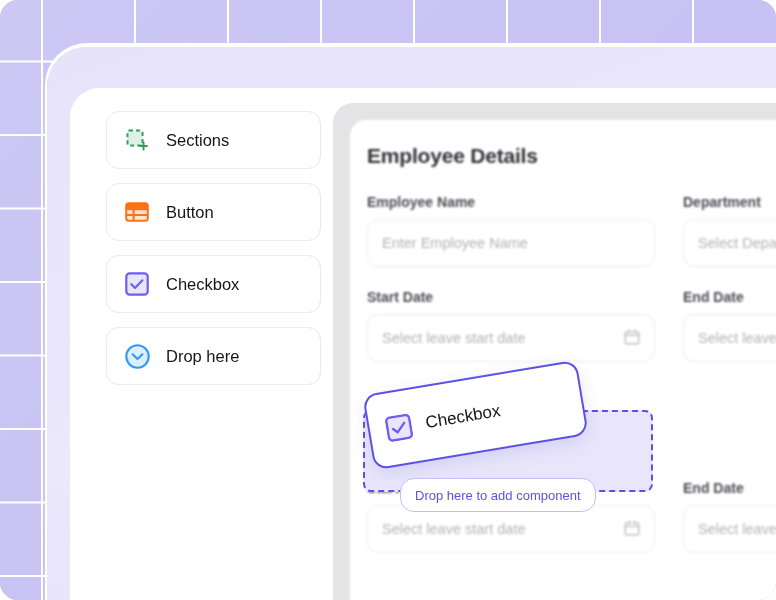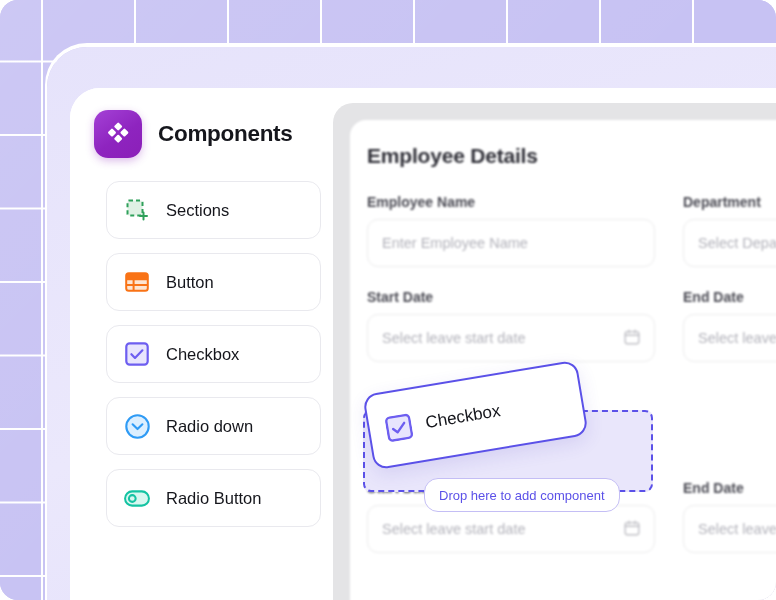--- a/index.html
+++ b/index.html
@@ -192,21 +192,21 @@
     left: 363px;
     top: 410px;
     width: 290px;
     height: 82px;
     border: 2px dashed #5b51e8;
     border-radius: 8px;
     background: #e9e6fb;
   }
   .drop-pill {
     position: absolute;
-    left: 424px;
+    left: 400px;
     top: 478px;
     height: 24px;
     padding: 16px 14px;
     display: flex;
     align-items: center;
     border: 1.5px solid #c4bef5;
     border-radius: 14px;
     background: #ffffff;
     font-size: 13px;
     color: #5b51e8;
@@ -242,33 +242,20 @@
 
   <div class="bg-grid"></div>
   <div class="bg-tint"></div>
 
   <div class="app-shell"></div>
 
   <div class="app-window">
 
     <div class="sidebar">
 
-      <div class="brand">
-        <div class="brand-logo">
-          <svg width="26" height="26" viewBox="0 0 26 26" aria-hidden="true">
-            <g fill="#ffffff">
-              <rect x="10.1" y="2.4" width="6.2" height="6.2" rx="1.1" transform="rotate(45 13.2 5.5)"></rect>
-              <rect x="10.1" y="14.6" width="6.2" height="6.2" rx="1.1" transform="rotate(45 13.2 17.7)"></rect>
-              <rect x="3.9" y="8.5" width="6.2" height="6.2" rx="1.1" transform="rotate(45 7 11.6)"></rect>
-              <rect x="16.3" y="8.5" width="6.2" height="6.2" rx="1.1" transform="rotate(45 19.4 11.6)"></rect>
-            </g>
-          </svg>
-        </div>
-        <div class="brand-title">Components</div>
-      </div>
 
       <div class="comp-list">
 
         <div class="comp-item">
           <span class="comp-icon">
             <svg width="24" height="24" viewBox="0 0 24 24" aria-hidden="true">
               <rect x="2.5" y="2.5" width="15" height="15" rx="1.5" fill="#dff1e4" stroke="#2ea05a" stroke-width="2" stroke-dasharray="4 3"></rect>
               <path d="M18.5 14.5v7M15 18h7" stroke="#2ea05a" stroke-width="2" stroke-linecap="round"></path>
             </svg>
           </span>
@@ -296,32 +283,23 @@
           <span class="comp-label">Checkbox</span>
         </div>
 
         <div class="comp-item">
           <span class="comp-icon">
             <svg width="25" height="25" viewBox="0 0 25 25" aria-hidden="true">
               <circle cx="12.5" cy="12.5" r="11.2" fill="#dcefff" stroke="#2f9bf5" stroke-width="2.1"></circle>
               <path d="M7.6 10.3l4.9 4.8 4.9-4.8" stroke="#2f9bf5" stroke-width="2.1" fill="none" stroke-linecap="round" stroke-linejoin="round"></path>
             </svg>
           </span>
-          <span class="comp-label">Radio down</span>
-        </div>
-
-        <div class="comp-item">
-          <span class="comp-icon">
-            <svg width="27" height="17" viewBox="0 0 27 17" aria-hidden="true">
-              <rect x="1.1" y="1.1" width="24.8" height="14.8" rx="7.4" fill="#d8f7f0" stroke="#14c3a2" stroke-width="2.1"></rect>
-              <circle cx="8.6" cy="8.5" r="3.5" fill="none" stroke="#14c3a2" stroke-width="2.1"></circle>
-            </svg>
-          </span>
-          <span class="comp-label">Radio Button</span>
-        </div>
+          <span class="comp-label">Drop here</span>
+        </div>
+
 
 
       </div>
     </div>
 
     <div class="canvas-frame">
       <div class="canvas">
 
         <div class="form-title">Employee Details</div>
 

